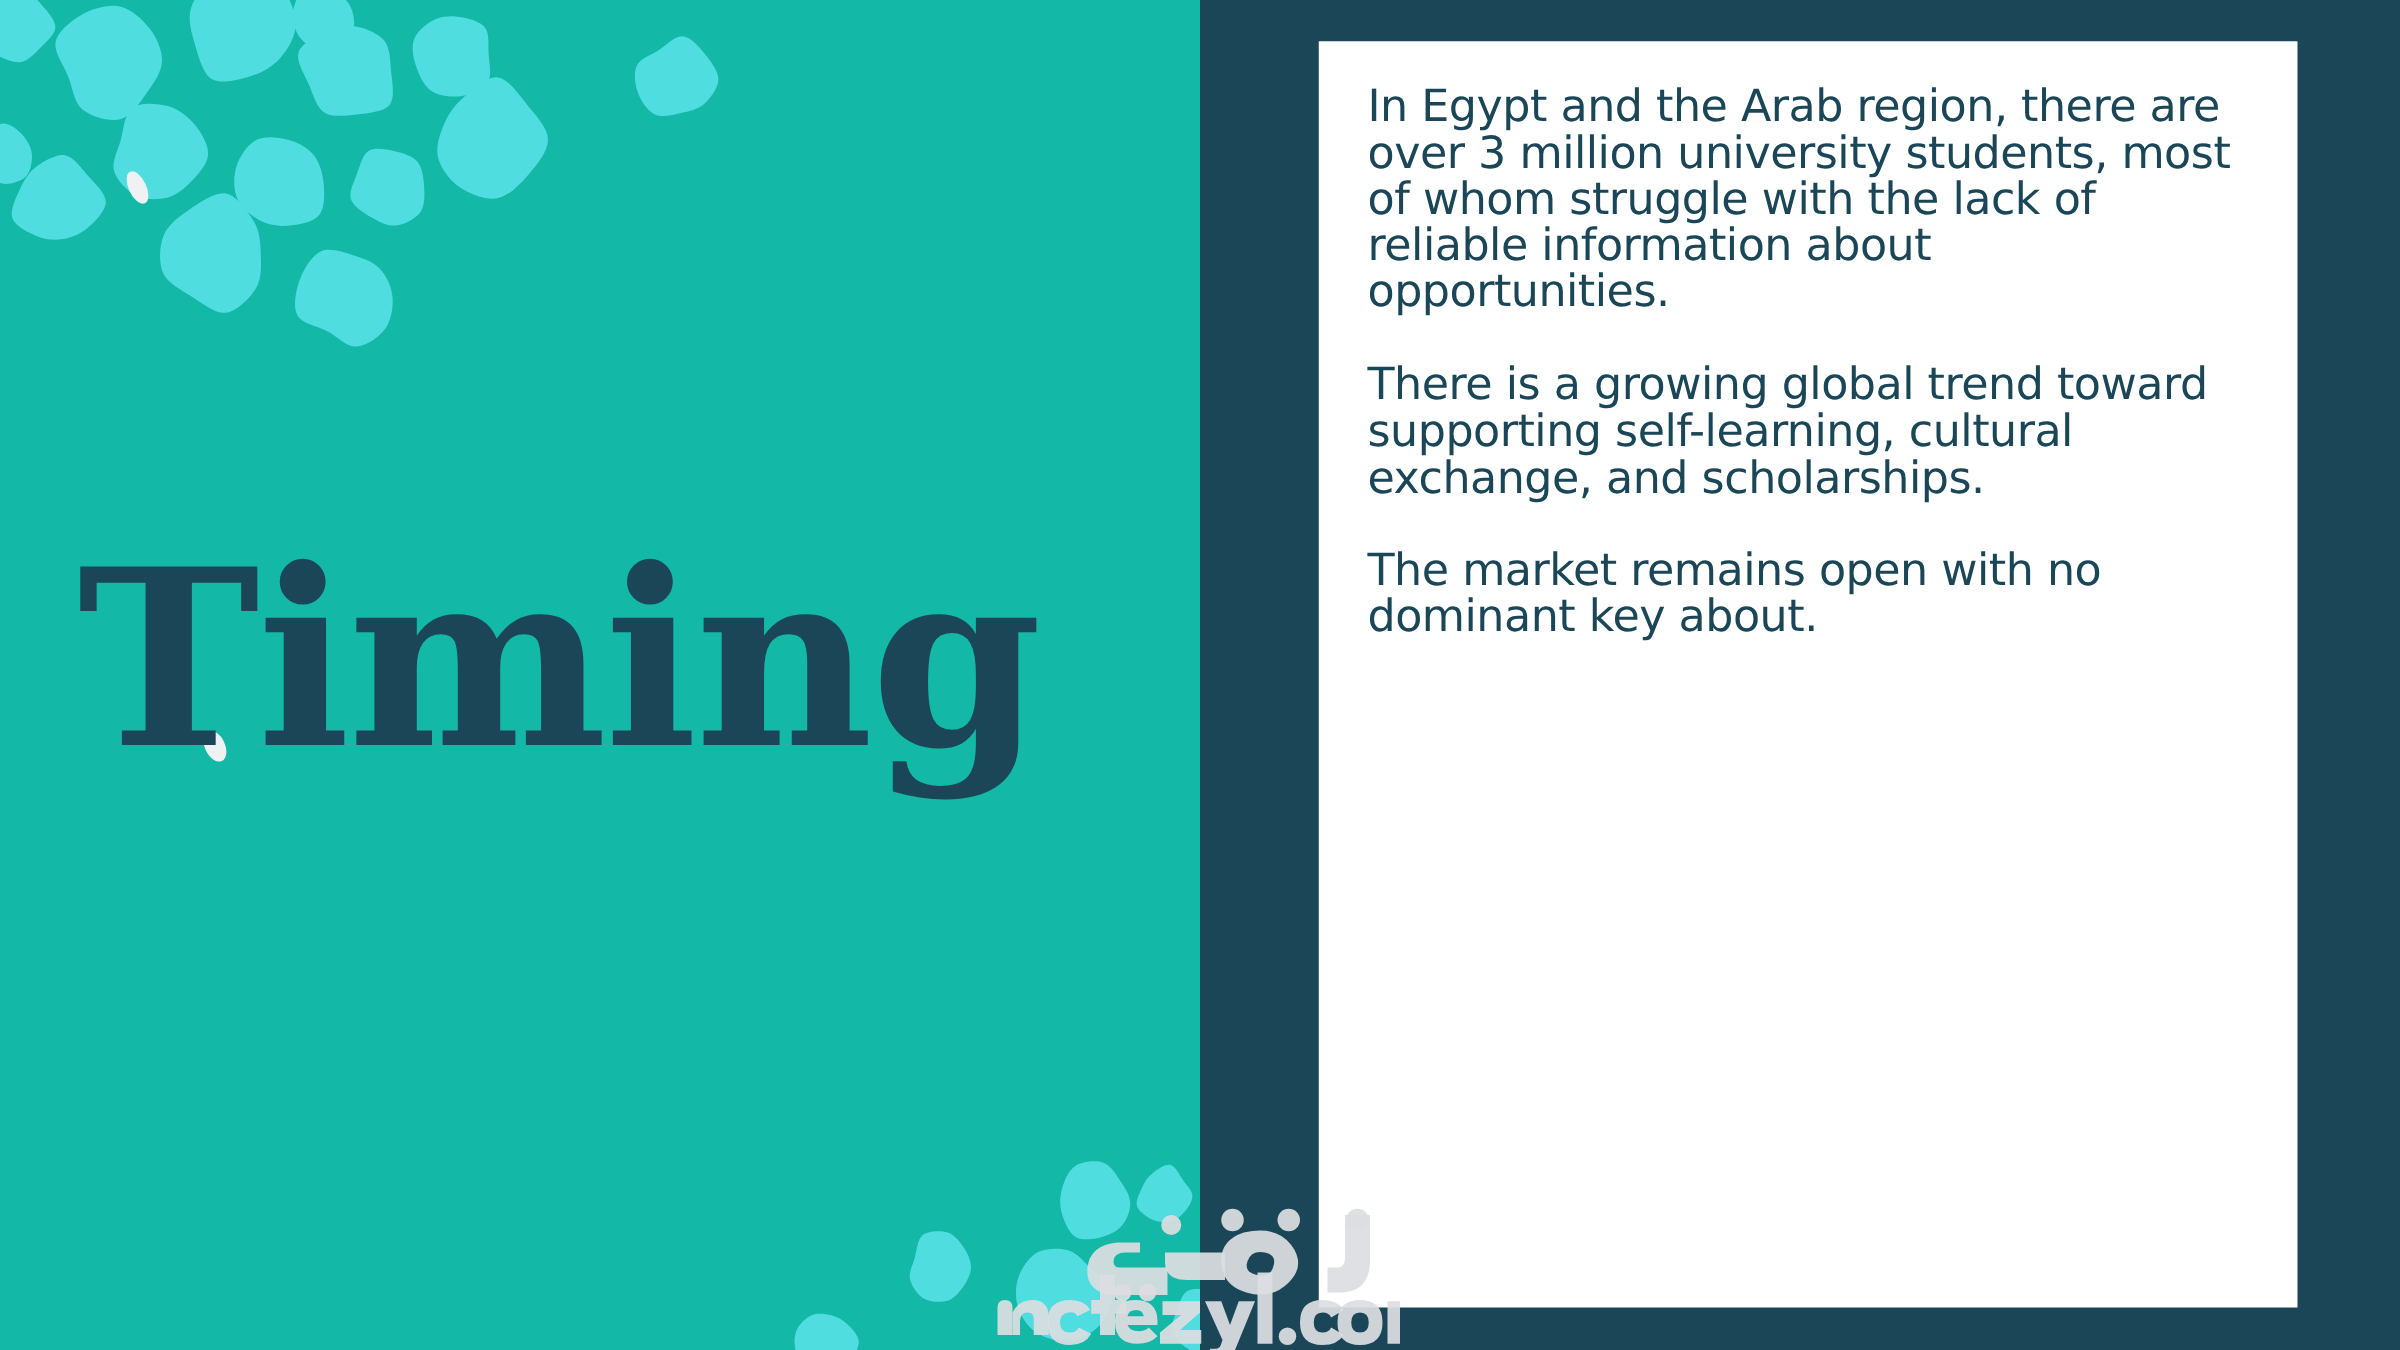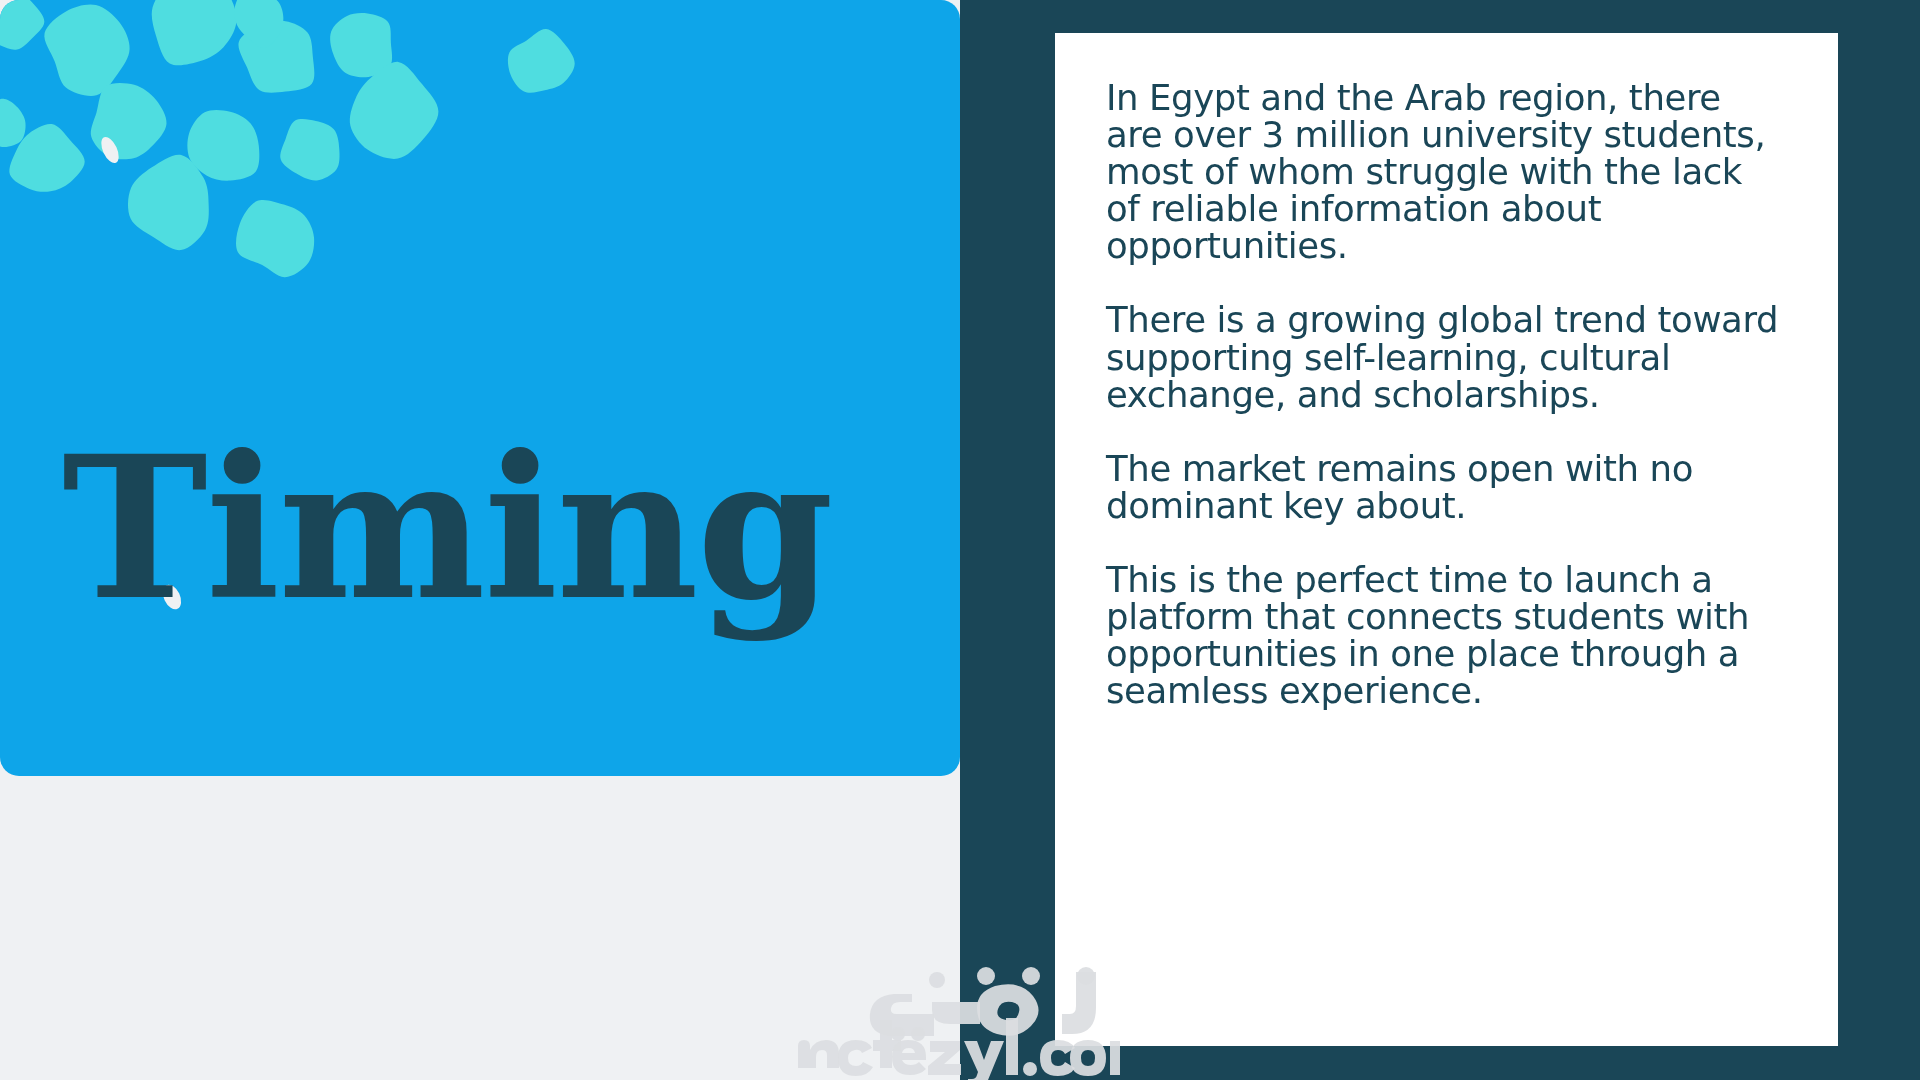--- a/index.html
+++ b/index.html
@@ -15,24 +15,23 @@
     overflow: hidden;
     background: #EFF1F3;
     font-family: "Liberation Sans", sans-serif;
   }
 
   
   .left-panel {
     position: absolute;
     left: 0; top: 0;
     width: 960px;
-    height: 776px;
-    background: #0ea5e9;
+    height: 1080px;
+    background: #14b8a6;
     overflow: hidden;
-    border-radius: 19px;
   }
 
   .blob-layer {
     position: absolute;
     left: 0; top: 0;
     width: 960px;
     height: 1080px;
     pointer-events: none;
   }
 
@@ -63,21 +62,21 @@
     left: 95px;
     top: 33px;
     width: 783px;
     height: 1013px;
     background: #FFFFFF;
     box-sizing: border-box;
     padding: 34px 44px 20px 39px;
     overflow: hidden;
   }
   .body-copy {
-    margin: 12px;
+    margin: 0;
     color: #1A4657;
     font-family: "DejaVu Sans", "Liberation Sans", sans-serif;
     font-size: 35.5px;
     line-height: 1.045;
     letter-spacing: -0.4px;
     font-weight: 400;
   }
   .body-copy + .body-copy {
     margin-top: 37px;
   }
@@ -129,21 +128,20 @@
       </svg>
 
     <h1 class="slide-title">Timing</h1>
   </section>
 
   <section class="right-panel">
     <article class="content-card" id="content-card">
         <p class="body-copy">In Egypt and the Arab region, there are over 3 million university students, most of whom struggle with the lack of reliable information about opportunities.</p>
         <p class="body-copy">There is a growing global trend toward supporting self-learning, cultural exchange, and scholarships.</p>
         <p class="body-copy">The market remains open with no dominant key about.</p>
-        <p class="body-copy">This is the perfect time to launch a platform that connects students with opportunities in one place through a seamless experience.</p>
       </article>
   </section>
 
   <div class="watermark">
     <svg width="330" height="130" viewBox="0 0 330 130" aria-hidden="true">
       <g fill="#DCDEE1" fill-opacity="0.93">
 
         <circle cx="296" cy="26" r="9"></circle>
         <circle cx="241" cy="26" r="9"></circle>
         <circle cx="196" cy="26" r="9"></circle>

